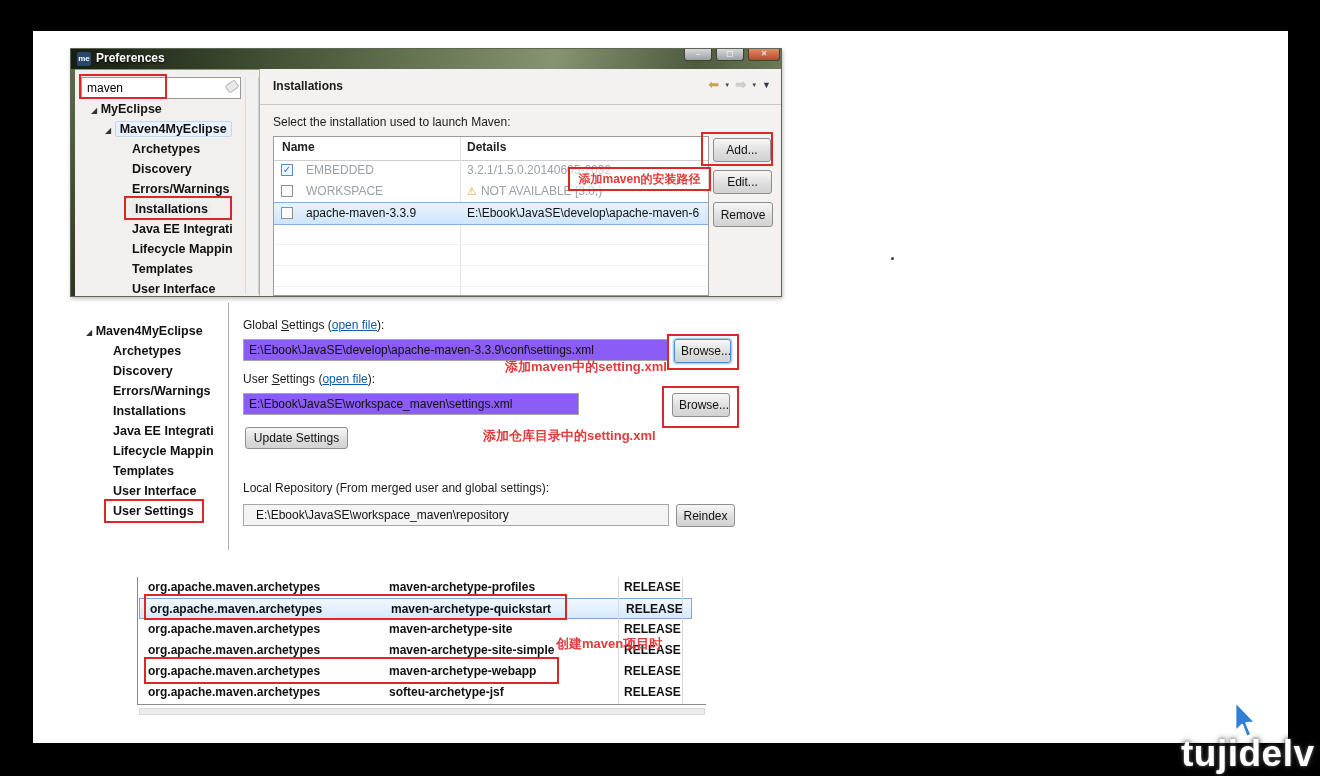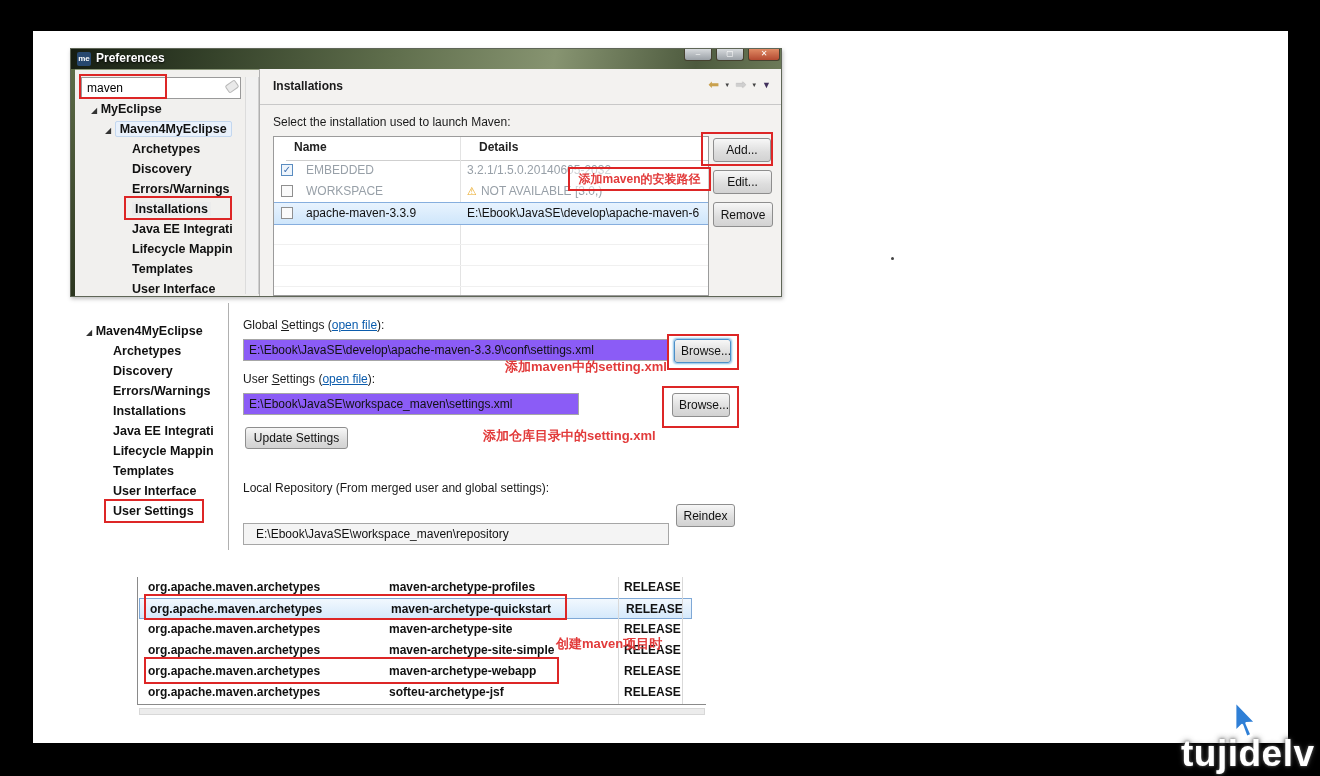--- a/index.html
+++ b/index.html
@@ -35,21 +35,21 @@
   .tree-clip{overflow:hidden;}
 
   .tree-scrollstrip{background:#f1f1f1;border-left:1px solid #dcdcdc;border-right:1px solid #cfcfcf;}
   .vdivider{width:1px;background:#b0b0b0;}
 
   .panel-header{font-size:12px;font-weight:bold;color:#1a1a1a;}
   .hline{height:1px;background:#c8c8c8;}
   .plain-label{font-size:12px;color:#1a1a1a;white-space:nowrap;}
 
   .itable{background:#fff;border:1px solid #9b9b9b;box-sizing:border-box;overflow:hidden;}
-  .itable-header{left:12px;top:0;right:0;height:23px;border-bottom:1px solid #cfcfcf;background:#fff;}
+  .itable-header{left:0;top:0;right:0;height:23px;border-bottom:1px solid #cfcfcf;background:#fff;}
   .th-text{font-size:12px;font-weight:600;color:#222;top:3px;}
   .col-div{width:1px;background:#e3e3e3;}
   .irow{left:0;right:0;height:21px;font-size:12px;line-height:21px;white-space:nowrap;}
   .irow .nm{position:absolute;left:32px;}
   .irow .dt{position:absolute;left:193px;right:2px;overflow:hidden;}
   .grey-row{color:#98a0a8;}
   .sel-row{background:linear-gradient(#e8f3fe,#cfe6fb);border-top:1px solid #86aede;border-bottom:1px solid #86aede;color:#111;}
   .rowline{left:0;right:0;height:1px;background:#f0f0f0;}
   .cbox{left:7px;top:4px;width:12px;height:12px;border:1px solid #8f8f8f;background:#fafafa;box-sizing:border-box;}
   .cbox.on{border-color:#5a8cc0;background:#eef5fc;color:#3d6fb0;font-size:10px;line-height:10px;text-align:center;font-weight:bold;}
@@ -207,21 +207,21 @@
 
     <div class="abs plain-label" style="left:210px;top:341px;">
       <span>User </span><span class="mn">S</span><span>ettings (</span><span class="link">open file</span><span>):</span>
     </div>
     <div class="abs field" style="left:210px;top:362px;width:336px;height:22px;">E:\Ebook\JavaSE\workspace_maven\settings.xml</div>
     <button class="abs btn" style="left:639px;top:362px;width:58px;height:24px;">Browse...</button>
 
     <button class="abs btn" style="left:212px;top:396px;width:103px;height:22px;">Update Settings</button>
 
     <div class="abs plain-label" style="left:210px;top:450px;">Local Repository (From merged user and global settings):</div>
-    <div class="abs field ro" style="left:210px;top:492px;width:426px;height:22px;padding-left:12px;">E:\Ebook\JavaSE\workspace_maven\repository</div>
+    <div class="abs field ro" style="left:210px;top:473px;width:426px;height:22px;padding-left:12px;">E:\Ebook\JavaSE\workspace_maven\repository</div>
     <button class="abs btn" style="left:643px;top:473px;width:59px;height:23px;">Reindex</button>
   </div>
 
   <div class="abs atable" style="left:104px;top:546px;width:569px;height:128px;">
     <div class="abs arow" style="top:0;">
       <span class="c1">org.apache.maven.archetypes</span>
       <span class="c2">maven-archetype-profiles</span>
       <span class="c3">RELEASE</span>
     </div>
     <div class="abs arow sel" style="top:21px;left:1px;width:553px;">

